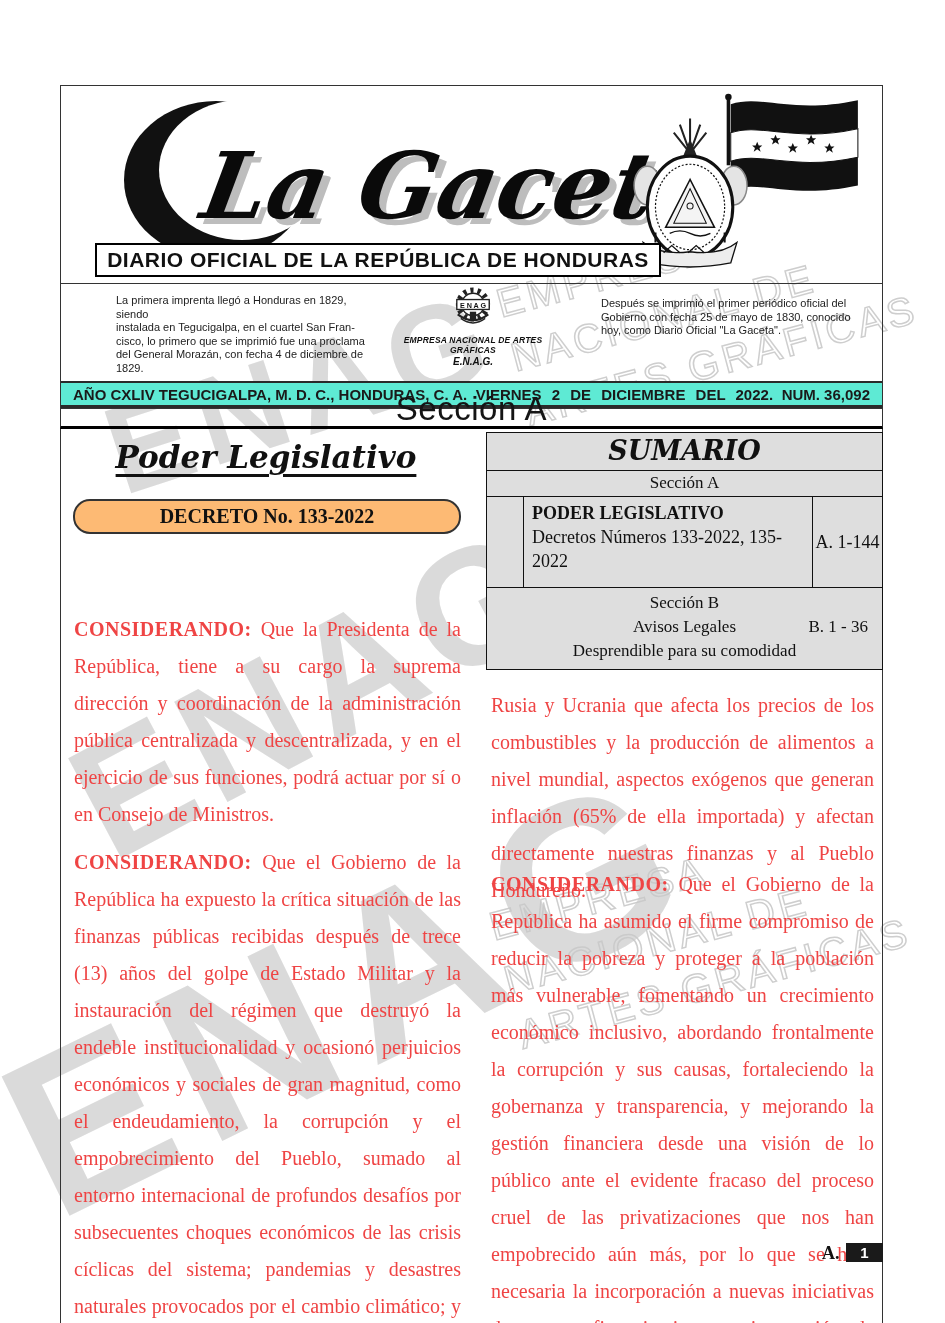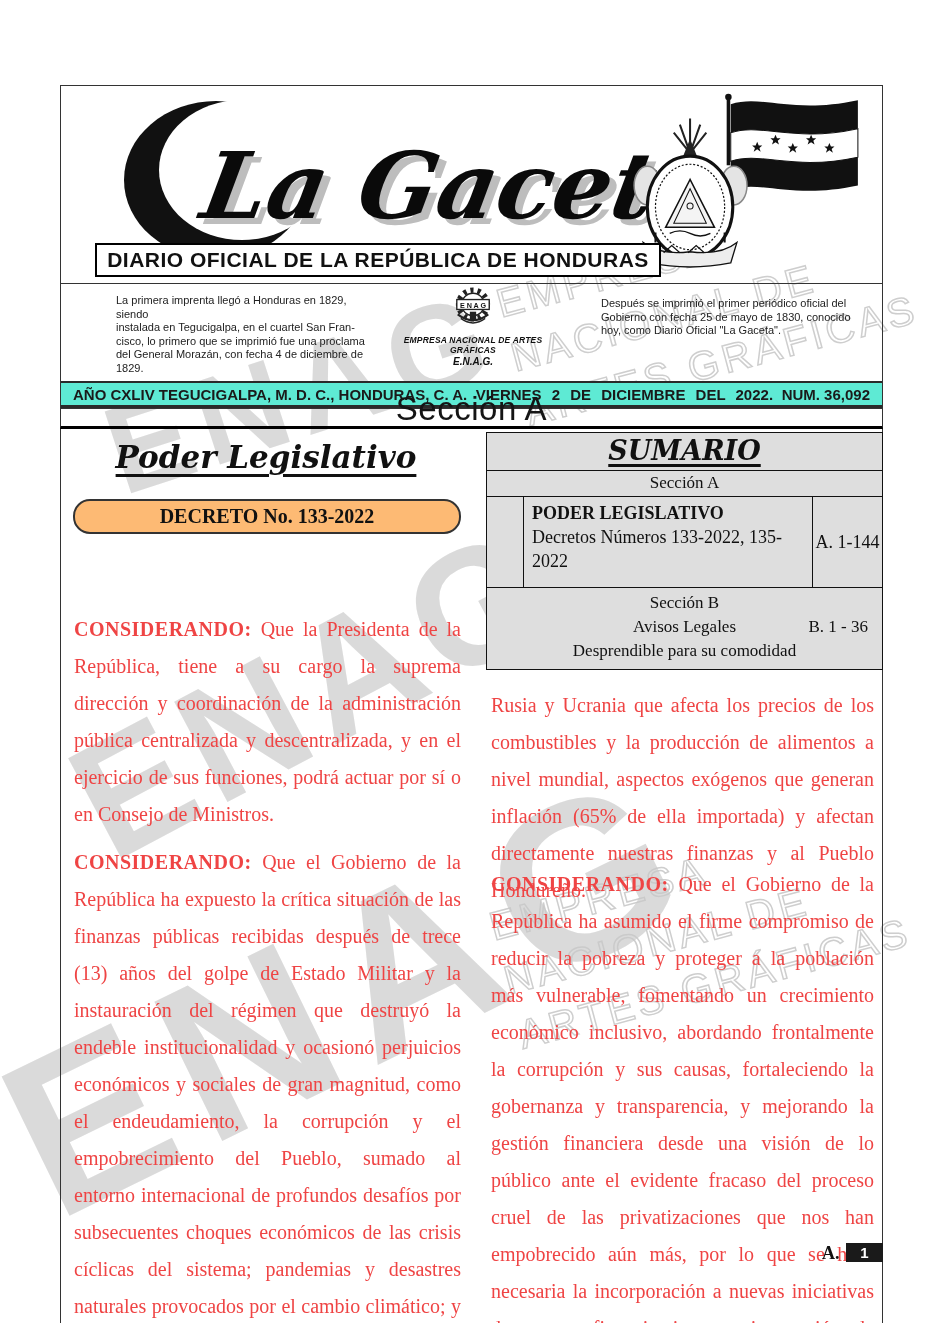--- a/index.html
+++ b/index.html
@@ -90,21 +90,21 @@
   #summary {
     position:absolute; left:425px; top:3px; width:397px;
     border:1.5px solid #111; background:#dedede; font-size:17px;
   }
   #summary .row { border-bottom:1.5px solid #111; }
   #summary .row:last-child { border-bottom:none; }
   #sum-title {
     text-align:center; padding:2px 0 4px;
     font-family:"DejaVu Serif", serif; font-style:italic; font-weight:bold; font-size:27px;
   }
-  #sum-title span { text-decoration:underline; text-decoration-thickness:2.5px; text-underline-offset:4px; }
+  #sum-title span { text-decoration-thickness:2.5px; text-underline-offset:4px; }
   .sum-center { text-align:center; line-height:20px; padding:2px 0 3px; }
   #sum-entry { display:flex; align-items:stretch; }
   #sum-entry .cell-spacer { width:37px; border-right:1.5px solid #111; }
   #sum-entry .cell-main { flex:1; padding:4px 8px 14px; font-size:18px; line-height:24px; }
   #sum-entry .cell-main .org { font-weight:bold; }
   #sum-entry .cell-pages {
     width:70px; border-left:1.5px solid #111; display:flex; align-items:center; justify-content:center;
     font-size:18px;
   }
   #sum-secb { position:relative; text-align:center; line-height:24px; padding:3px 0 6px; font-size:17px; }

